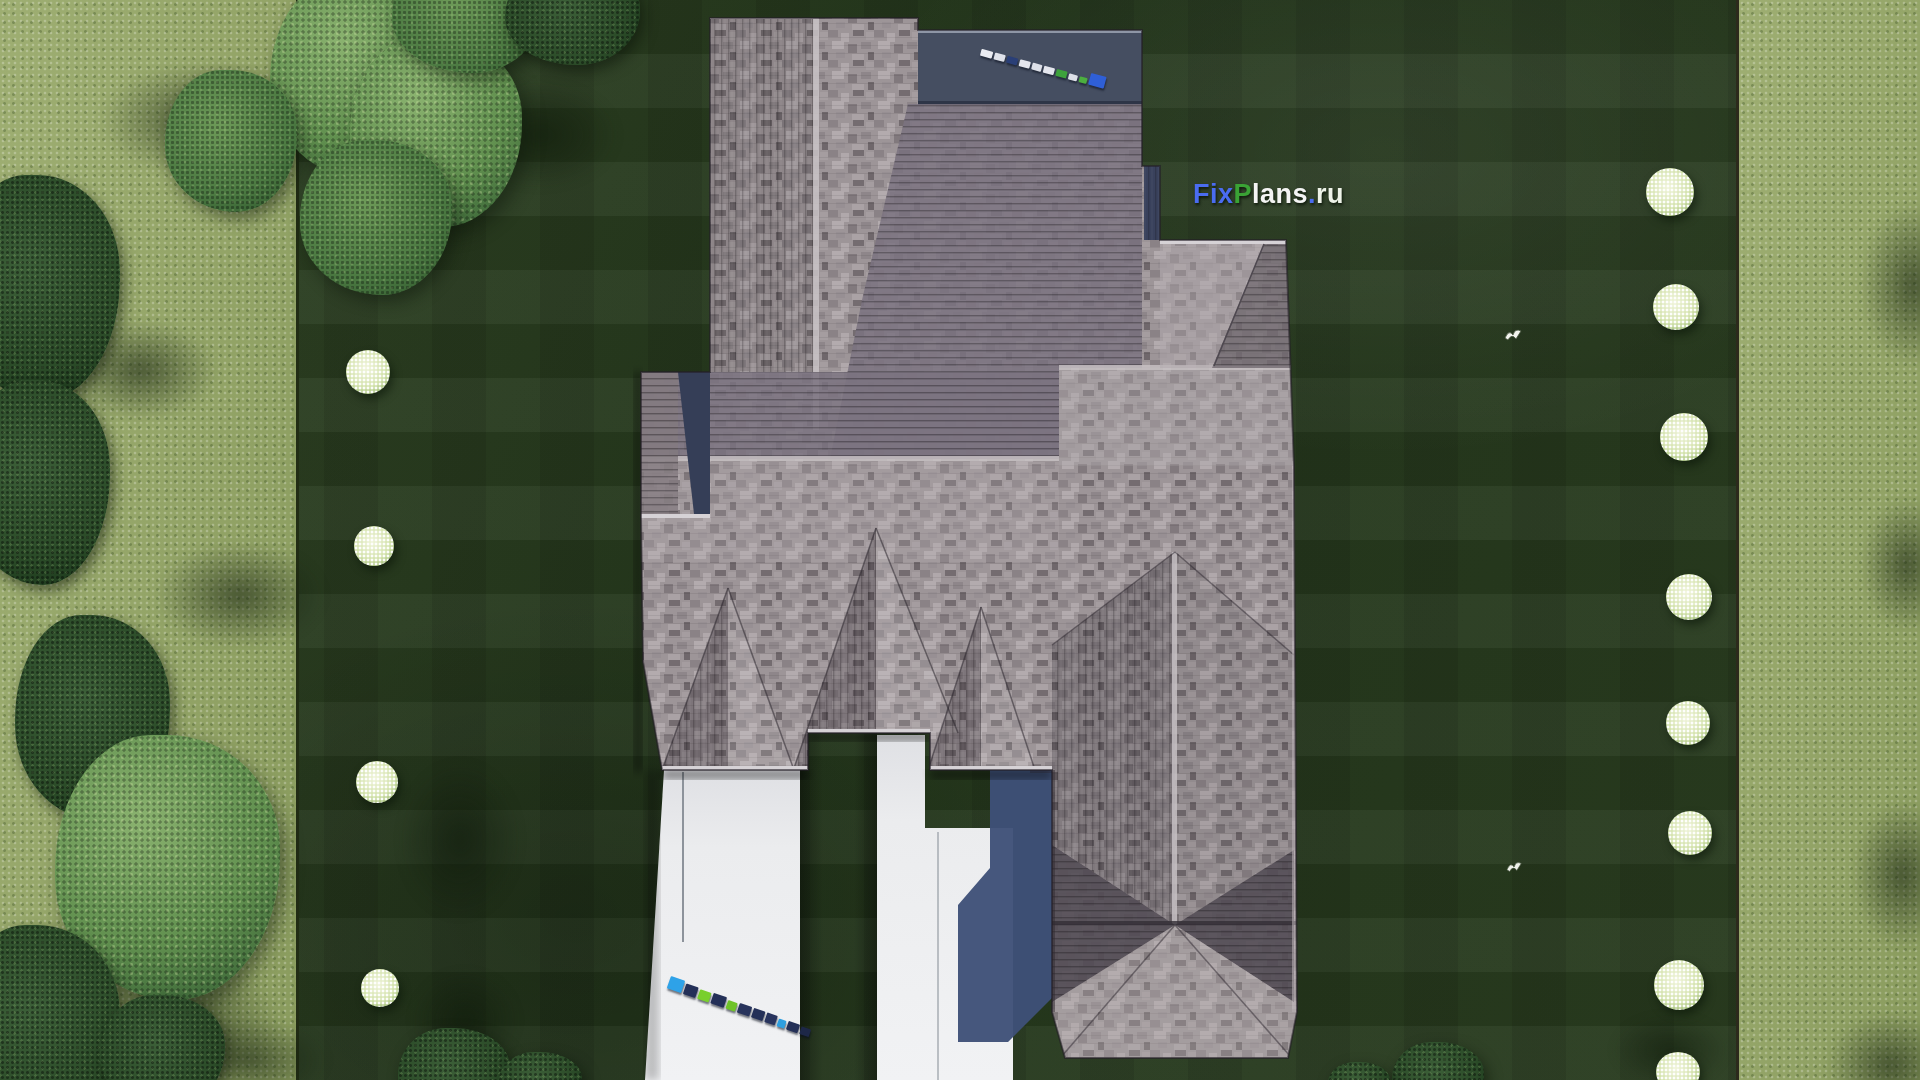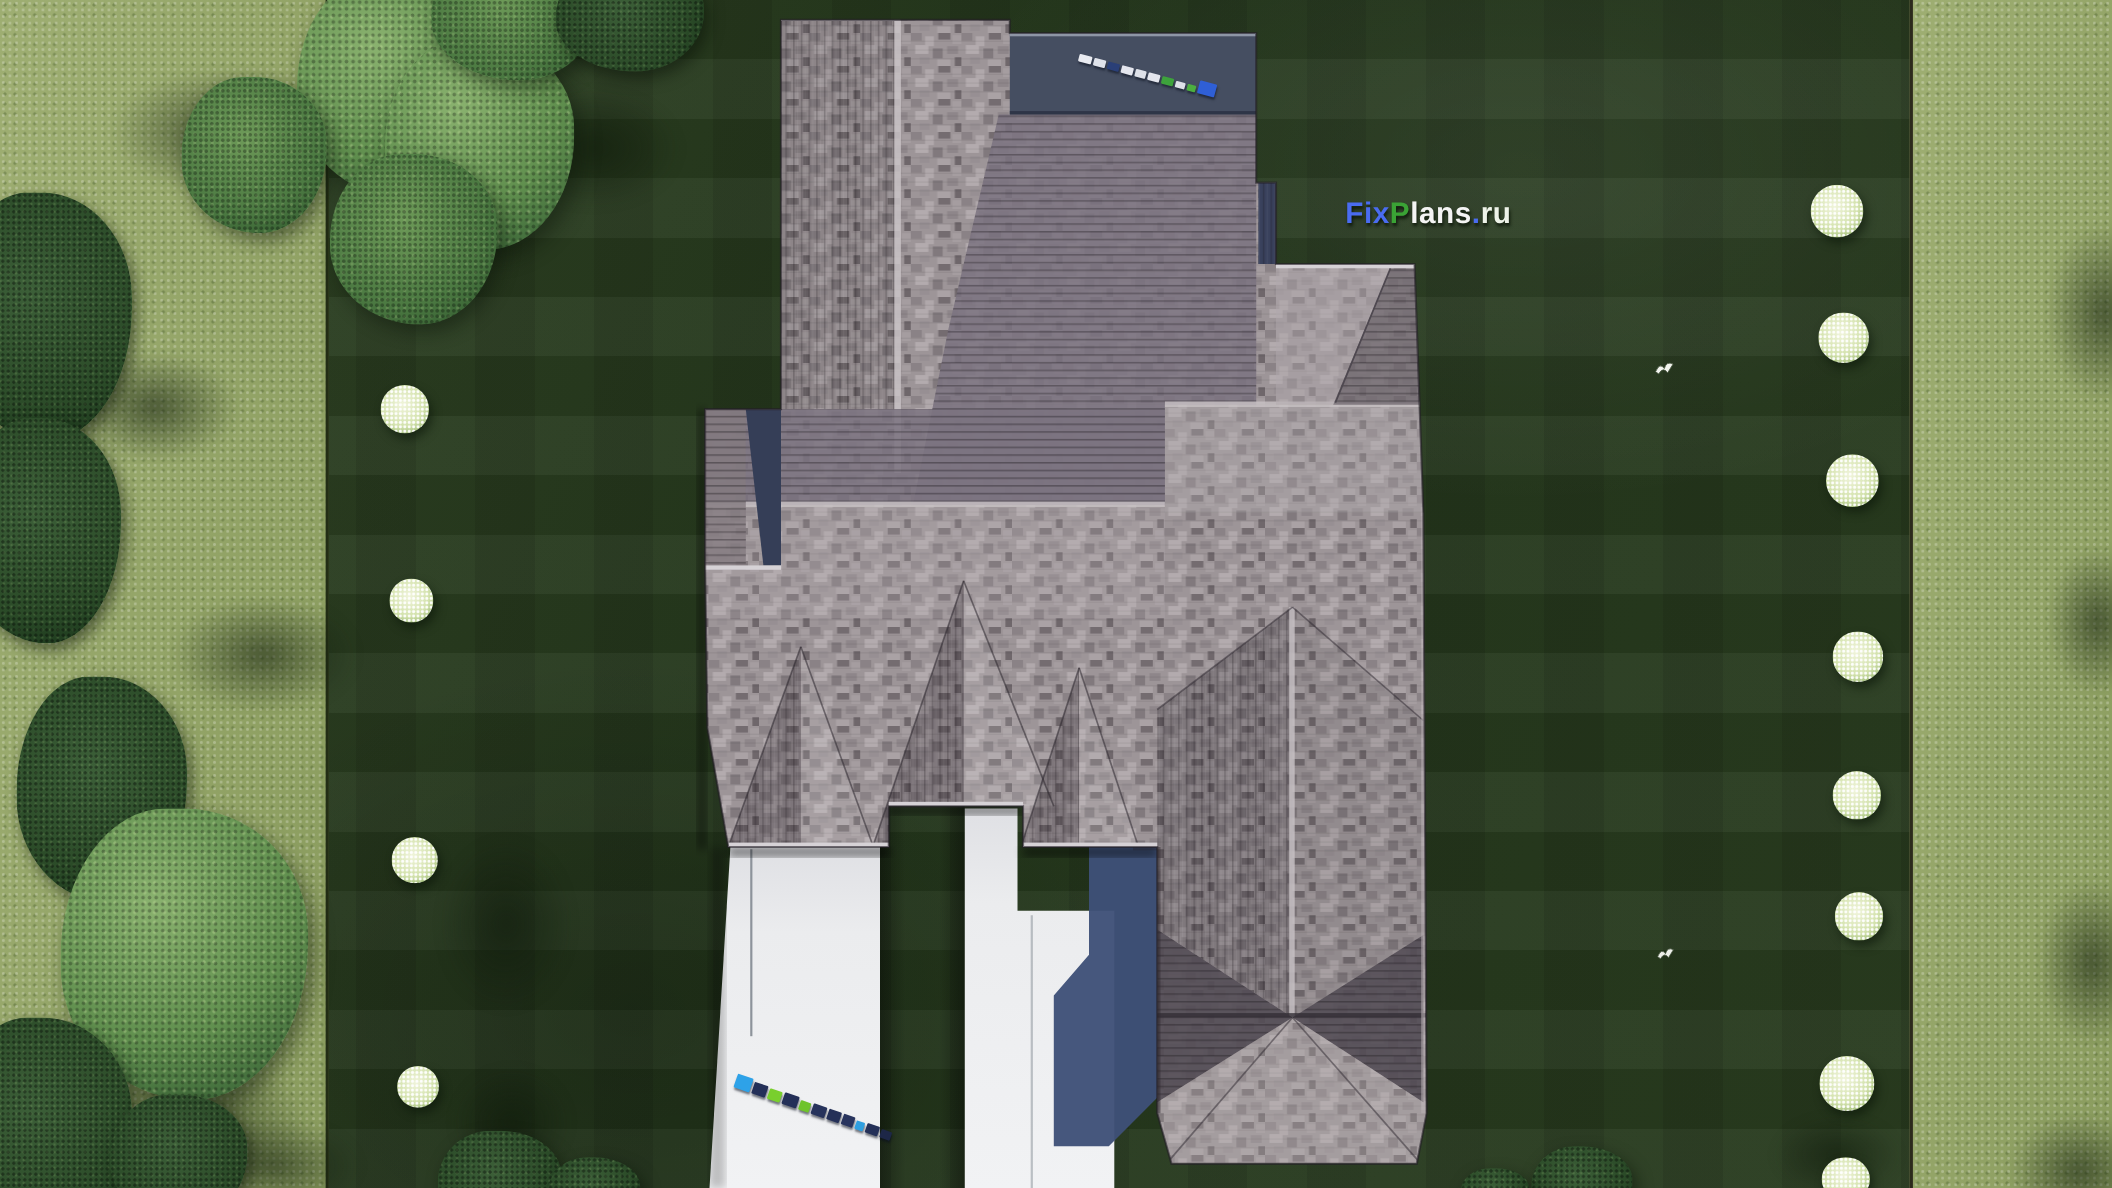--- a/index.html
+++ b/index.html
@@ -59,21 +59,21 @@
   .bush{position:absolute;border-radius:50%;
     background-image:
       radial-gradient(rgba(255,255,255,0.95) 1px, transparent 1.8px),
       radial-gradient(circle at 45% 40%, #f0f4da, #d3e2ac 55%, #9cba74 82%, rgba(90,120,65,0) 96%);
     background-size:4px 4px, 100% 100%;
     box-shadow:3px 5px 9px rgba(10,20,8,0.55);}
   svg.house{position:absolute;left:0;top:0;z-index:3;}
   .bird{position:absolute;z-index:4;}
   
   .watermark{
-    position:absolute;left:1223px;top:179px;z-index:6;
+    position:absolute;left:1193px;top:179px;z-index:6;
     font-size:27px;font-weight:bold;letter-spacing:0.5px;
     text-shadow:1px 2px 3px rgba(8,18,6,0.85);
     white-space:nowrap;
   }
   
   .logo3d{position:absolute;z-index:5;display:flex;align-items:flex-end;}
   .logo3d .blk{display:inline-block;margin-right:2px;border-radius:1px;
                box-shadow:1px 2px 2px rgba(10,14,30,0.55);}
   .roof-logo{left:983px;top:44px;transform:rotate(15deg);transform-origin:left top;}
   .driveway-logo{left:671px;top:976px;transform:rotate(19deg);transform-origin:left top;}

